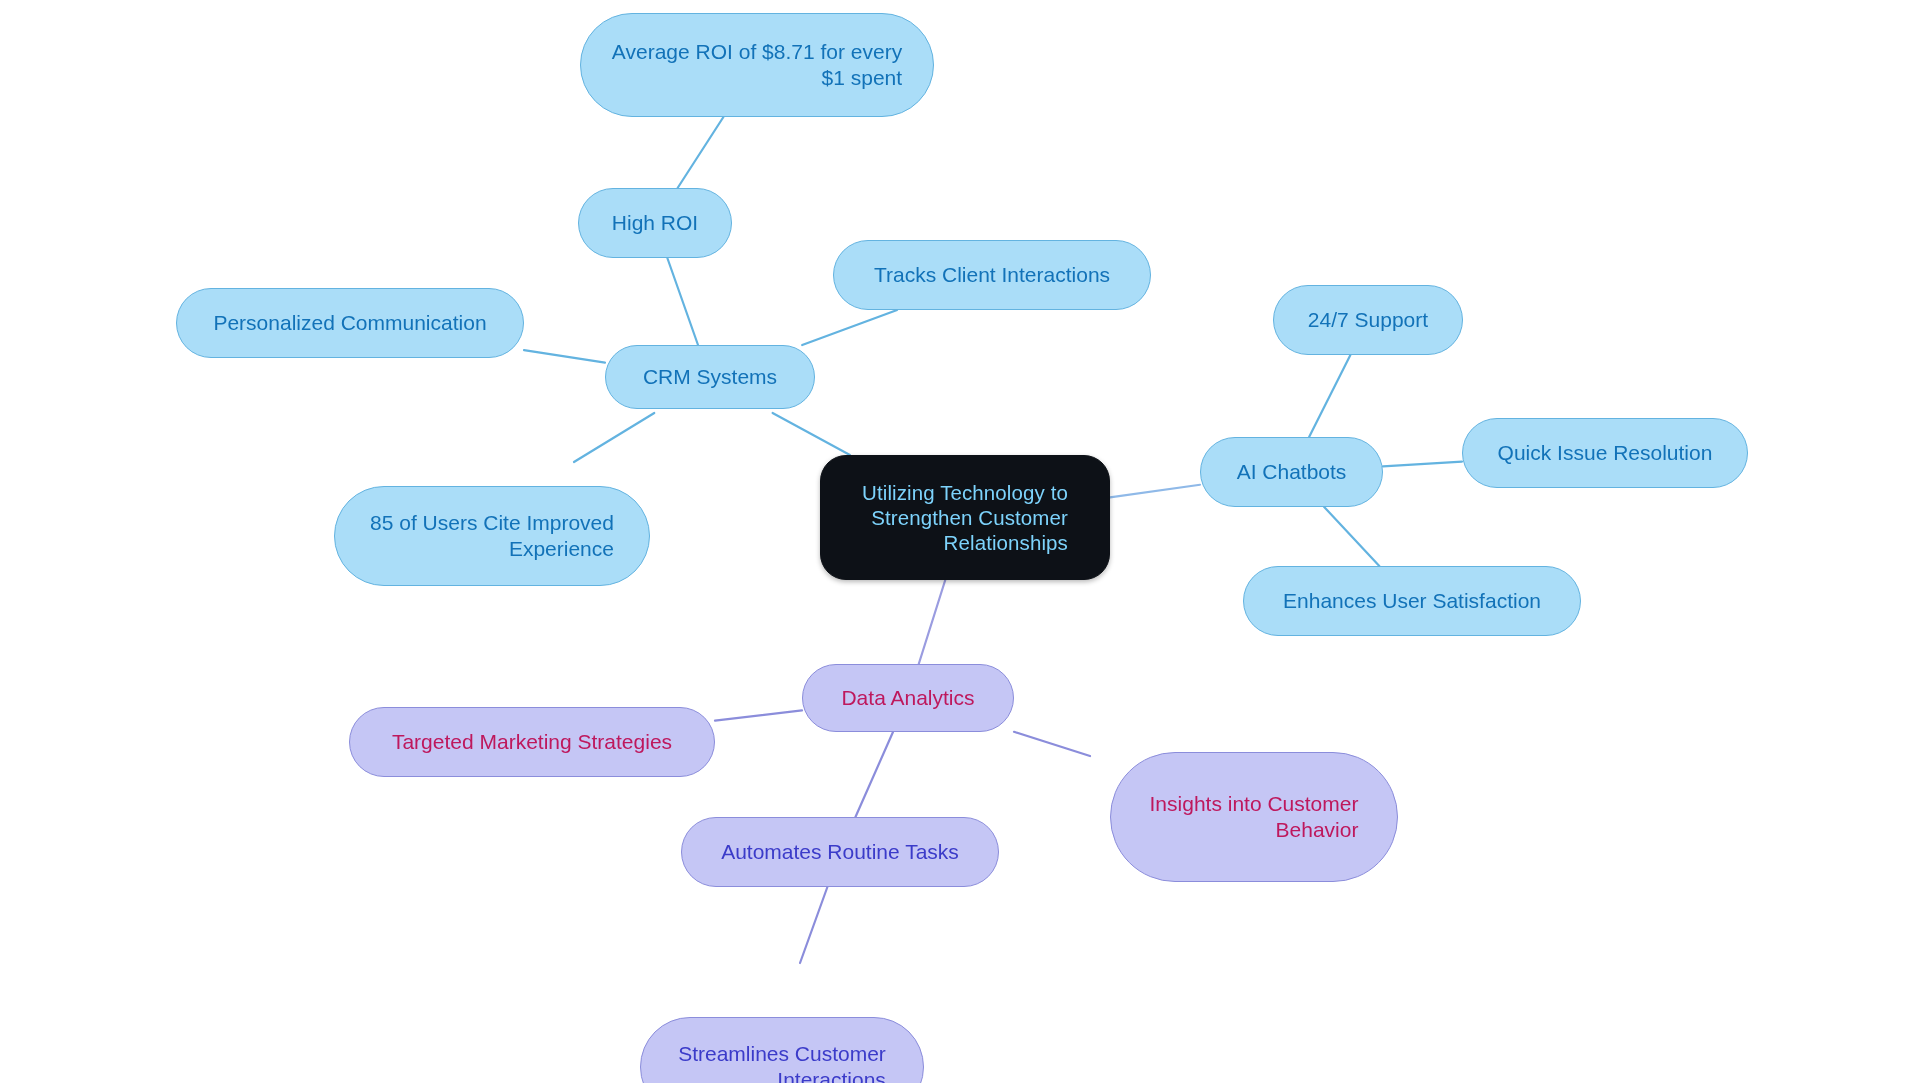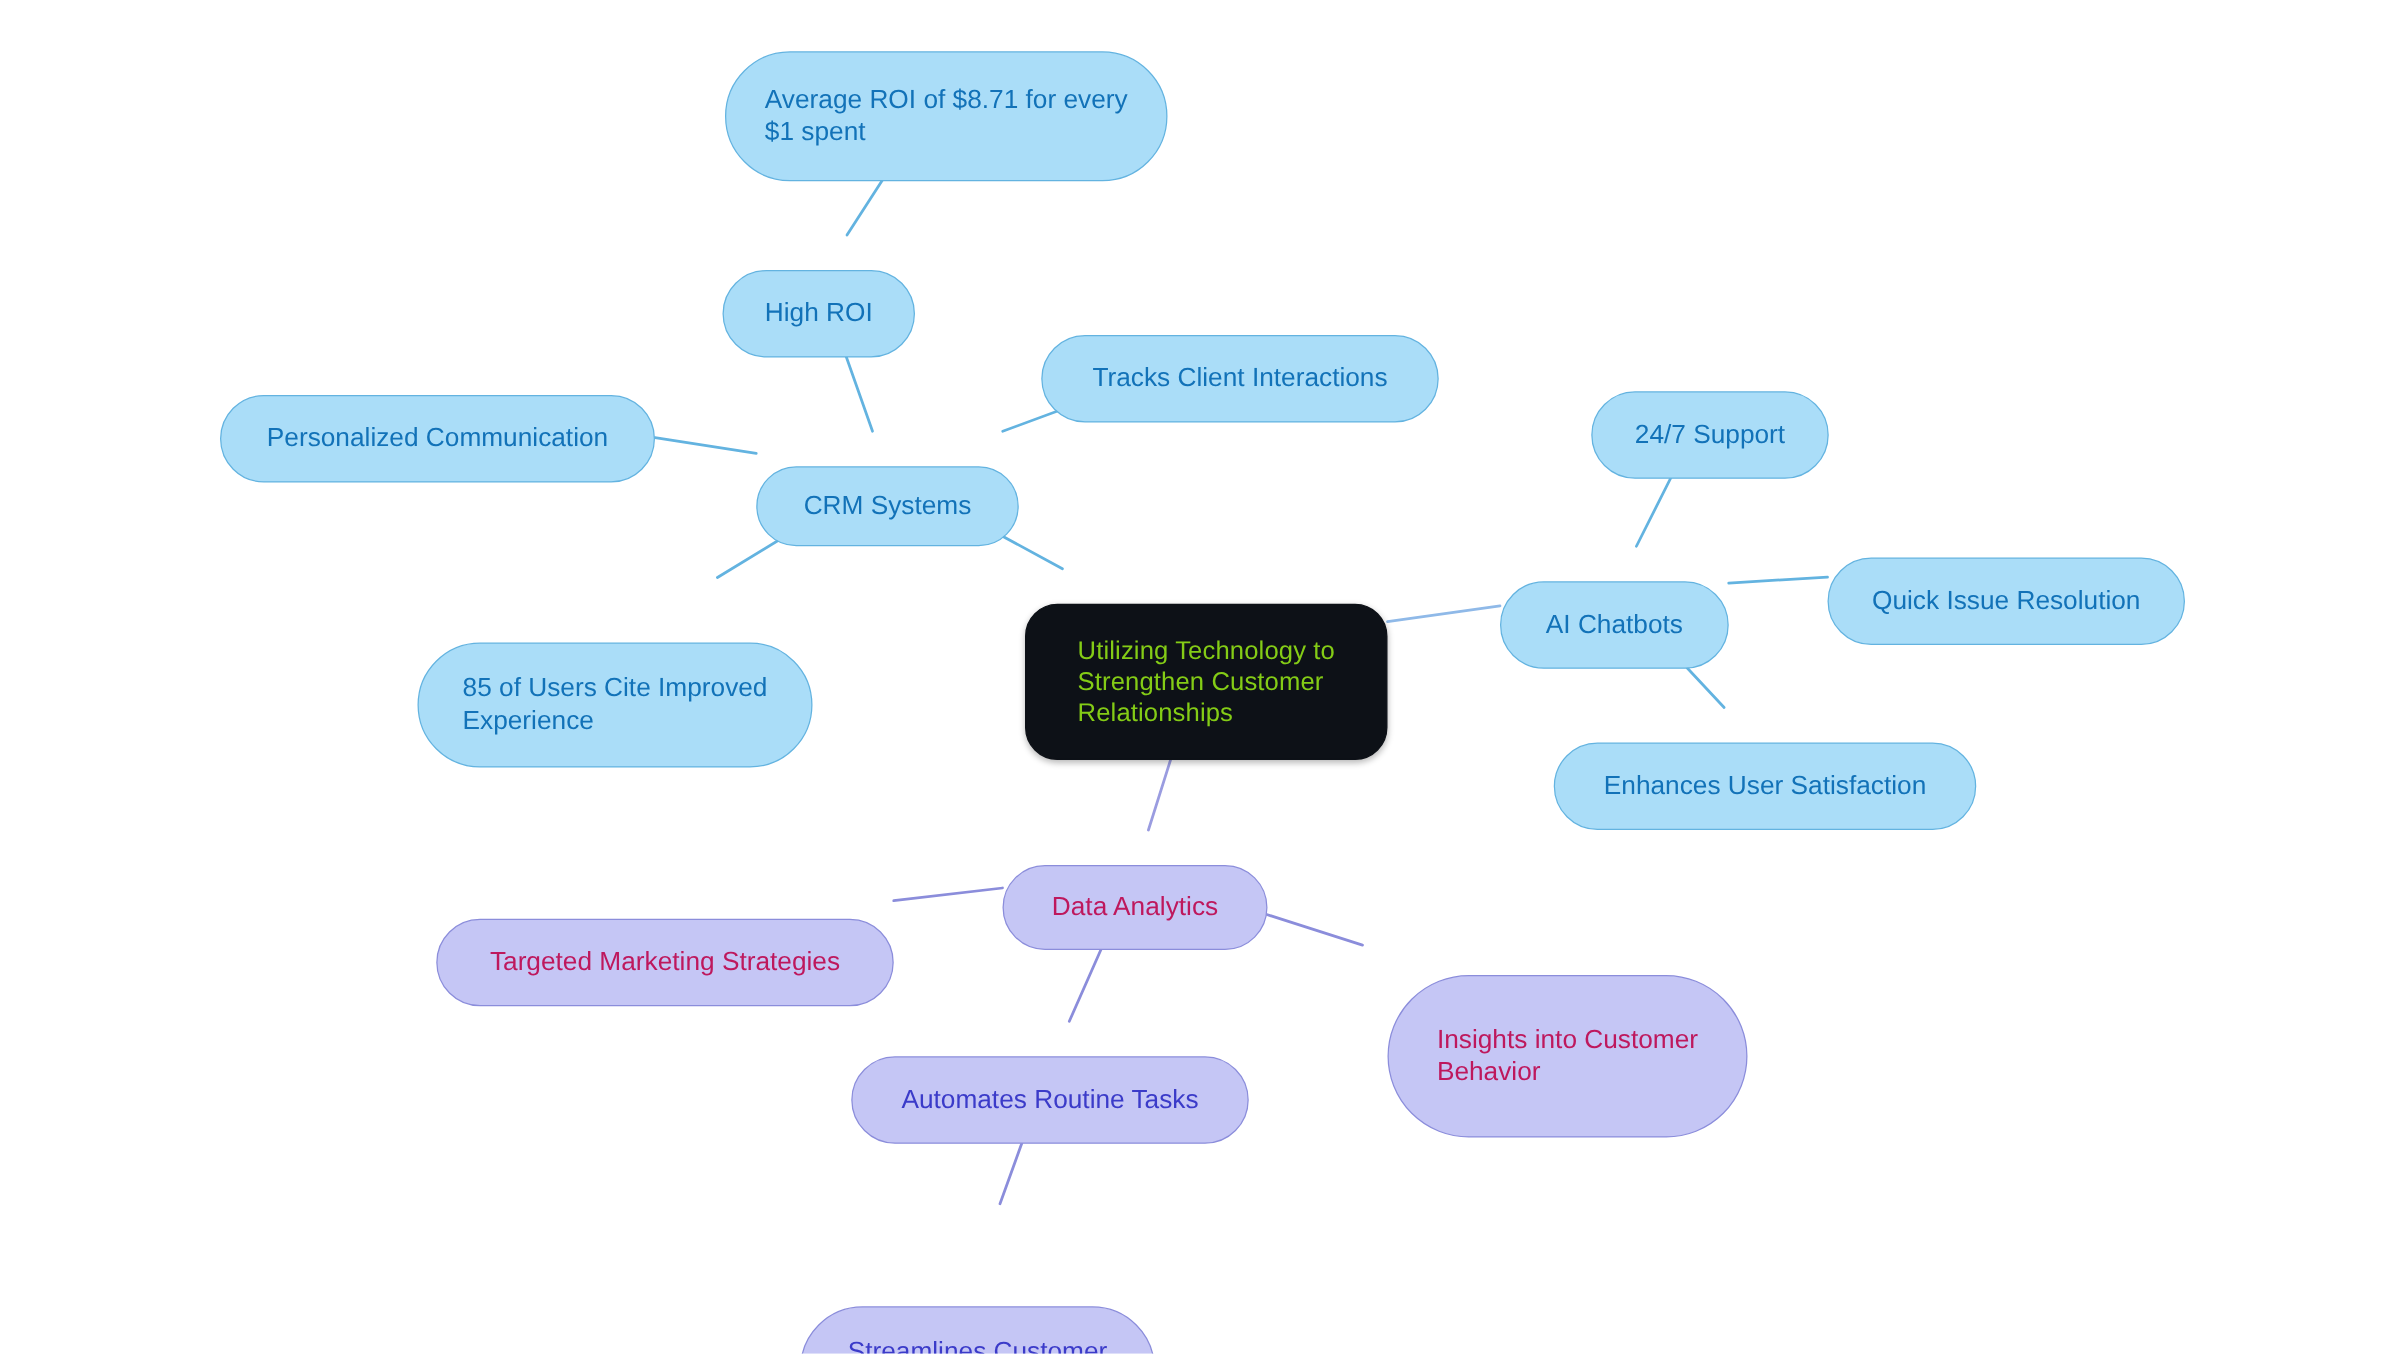--- a/index.html
+++ b/index.html
@@ -25,31 +25,30 @@
     width: 1920px;
     height: 1083px;
     pointer-events: none;
   }
   .node {
     position: absolute;
     box-sizing: border-box;
     display: flex;
     align-items: center;
     justify-content: center;
-    text-align: left;
+    text-align: right;
     line-height: 1.22;
     white-space: pre-line;
     border-style: solid;
     border-width: 1.6px;
-    margin-top: 28px;
   }
   .node-root {
     background: #0d1117;
     border-color: #0d1117;
-    color: #84cc16;
+    color: #7dd3fc;
     border-radius: 26px;
     font-size: 20.5px;
     letter-spacing: 0.1px;
     box-shadow: 0 2px 5px rgba(0,0,0,0.28);
   }
   .node-blue {
     background: #aaddf8;
     border-color: #63b3e0;
     color: #1272b8;
     border-radius: 999px;

